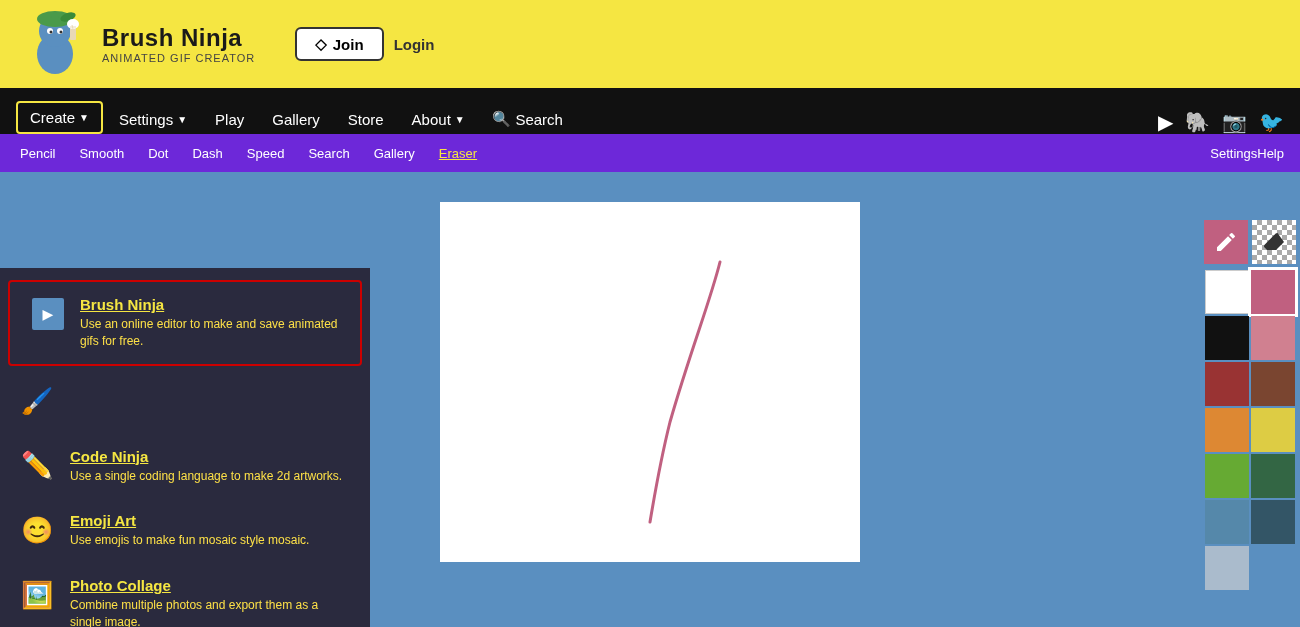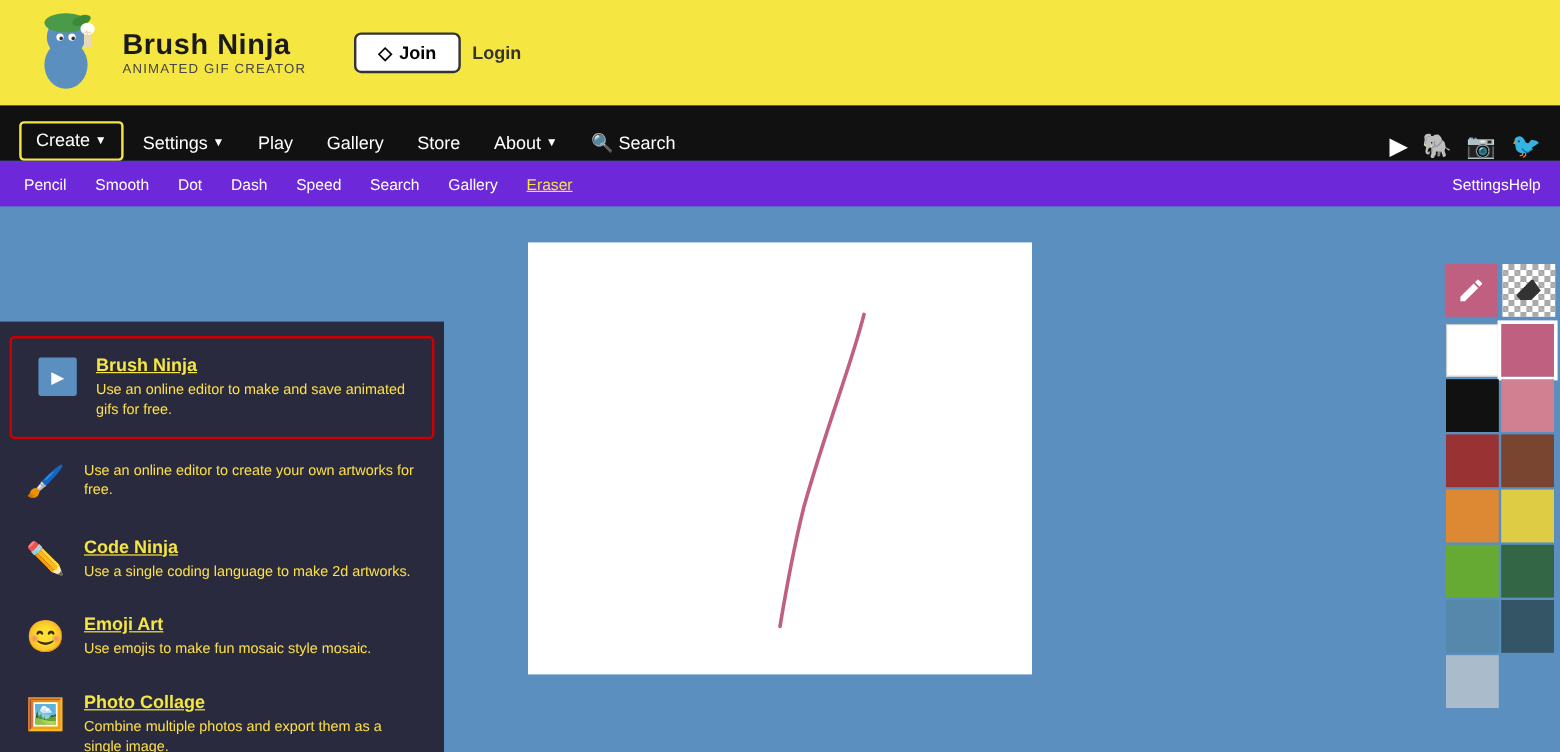--- a/index.html
+++ b/index.html
@@ -361,21 +361,20 @@
         <h3>Brush Ninja</h3>
         <p>Use an online editor to make and save animated gifs for free.</p>
       </div>
     </div>
 
     <div class="dropdown-item">
       <div class="item-icon-wrap">
         <span style="font-size:26px; color:#5a8fc0;">🖌️</span>
       </div>
       <div class="item-text">
-        <p>Use an online editor to create your own artworks for free.</p>
       </div>
     </div>
 
     <div class="dropdown-item">
       <div class="item-icon-wrap">
         <span style="font-size:26px; color:#f5e642;">✏️</span>
       </div>
       <div class="item-text">
         <h3>Code Ninja</h3>
         <p>Use a single coding language to make 2d artworks.</p>

